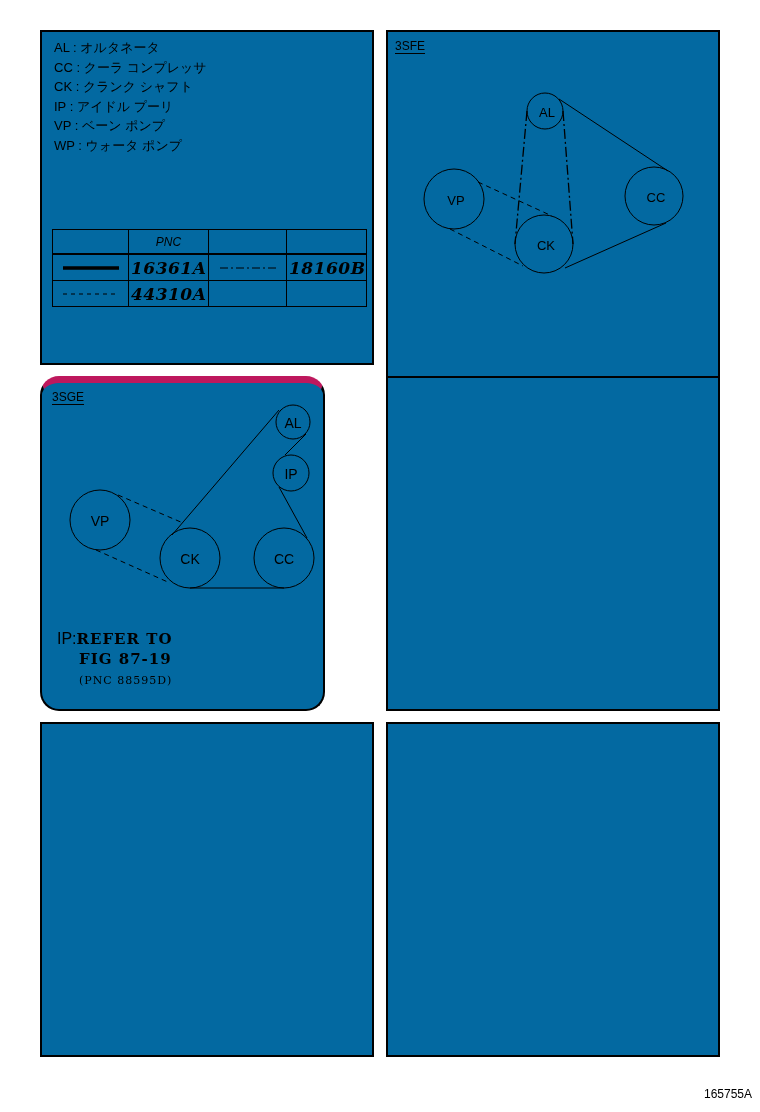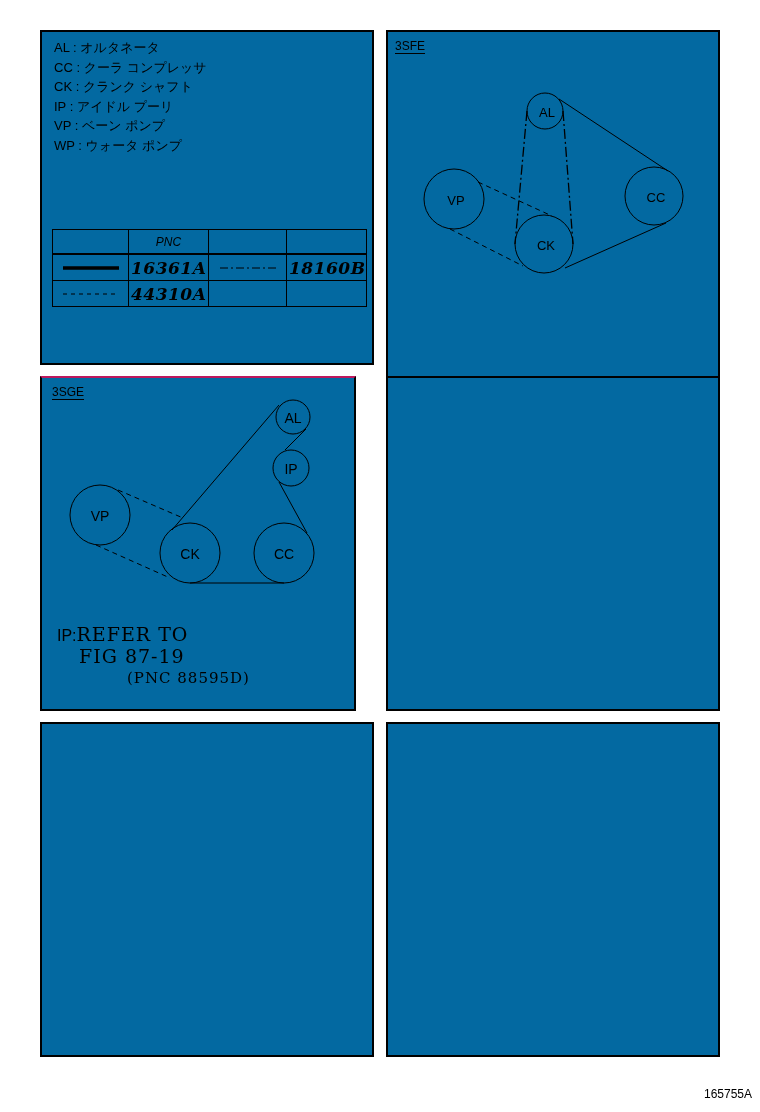--- a/index.html
+++ b/index.html
@@ -10,22 +10,22 @@
   .legend-row { white-space: nowrap; }
   .engine-label { position: absolute; font-size: 12px; text-decoration: underline; text-underline-offset: 3px; }
   table.pnc { position: absolute; border-collapse: collapse; font-style: italic; }
   table.pnc td { border: 1px solid #000; padding: 0; height: 25px; text-align: left; vertical-align: middle; }
   table.pnc tr.head td { height: 23px; font-size: 12px; text-align: center; }
   table.pnc tr.thick-top td { border-top: 2px solid #000; }
   .pnc-code { font-family: "DejaVu Serif", "Liberation Serif", serif; font-weight: bold; font-size: 17px; padding-left: 2px !important; letter-spacing: 0.5px; }
   .line-sample { display: block; margin: 0 auto; }
   .note { position: absolute; left: 15px; top: 246px; font-size: 15px; line-height: 20px; }
   .note .prefix { font-family: "Liberation Sans", sans-serif; font-size: 16px; }
-  .note .mono { font-family: "DejaVu Serif", "Liberation Serif", serif; font-weight: normal; font-size: 19px; letter-spacing: 1px; }
-  .note .plain { font-family: "DejaVu Serif", "Liberation Serif", serif; font-size: 15px; letter-spacing: 1px; margin-left: 48px; }
+  .note .mono { font-family: "DejaVu Serif", "Liberation Serif", serif; font-weight: bold; font-size: 15px; letter-spacing: 1px; }
+  .note .plain { font-family: "DejaVu Serif", "Liberation Serif", serif; font-size: 11px; letter-spacing: 1px; }
   .figure-id { position: absolute; right: 8px; top: 1087px; font-size: 12px; }
 </style>
 </head>
 <body>
 
 <div class="panel" style="left:40px; top:30px; width:334px; height:335px;">
   <div class="legend">
     <div class="legend-row"><span>AL</span><span> : </span><span>オルタネータ</span></div>
     <div class="legend-row"><span>CC</span><span> : </span><span>クーラ コンプレッサ</span></div>
     <div class="legend-row"><span>CK</span><span> : </span><span>クランク シャフト</span></div>
@@ -96,21 +96,21 @@
         <circle cx="654" cy="196" r="29"></circle>
       </g>
     </g>
   </svg>
   <div style="position:absolute; left:146px; top:73px; font-size:13px; width:26px; text-align:center;">AL</div>
   <div style="position:absolute; left:53px; top:161px; font-size:13px; width:30px; text-align:center;">VP</div>
   <div style="position:absolute; left:143px; top:206px; font-size:13px; width:30px; text-align:center;">CK</div>
   <div style="position:absolute; left:253px; top:158px; font-size:13px; width:30px; text-align:center;">CC</div>
 </div>
 
-<div class="panel" style="left:40px; top:376px; width:316px; height:335px; border-top:2px solid #be185d;">
+<div class="panel" style="left:40px; top:376px; width:285px; height:335px; border-top:7px solid #be185d;border-radius:19px;">
   <div class="engine-label" style="left:10px; top:7px;">3SGE</div>
   <svg width="330" height="331" style="position:absolute; left:0; top:0;">
     <g transform="translate(-42,-377)" fill="none" stroke="#000">
 
       <g stroke-width="1" stroke-dasharray="5,4">
         <line x1="118" y1="489" x2="183" y2="517"></line>
         <line x1="96" y1="544" x2="170" y2="577"></line>
       </g>
 
       <g stroke-width="1">

